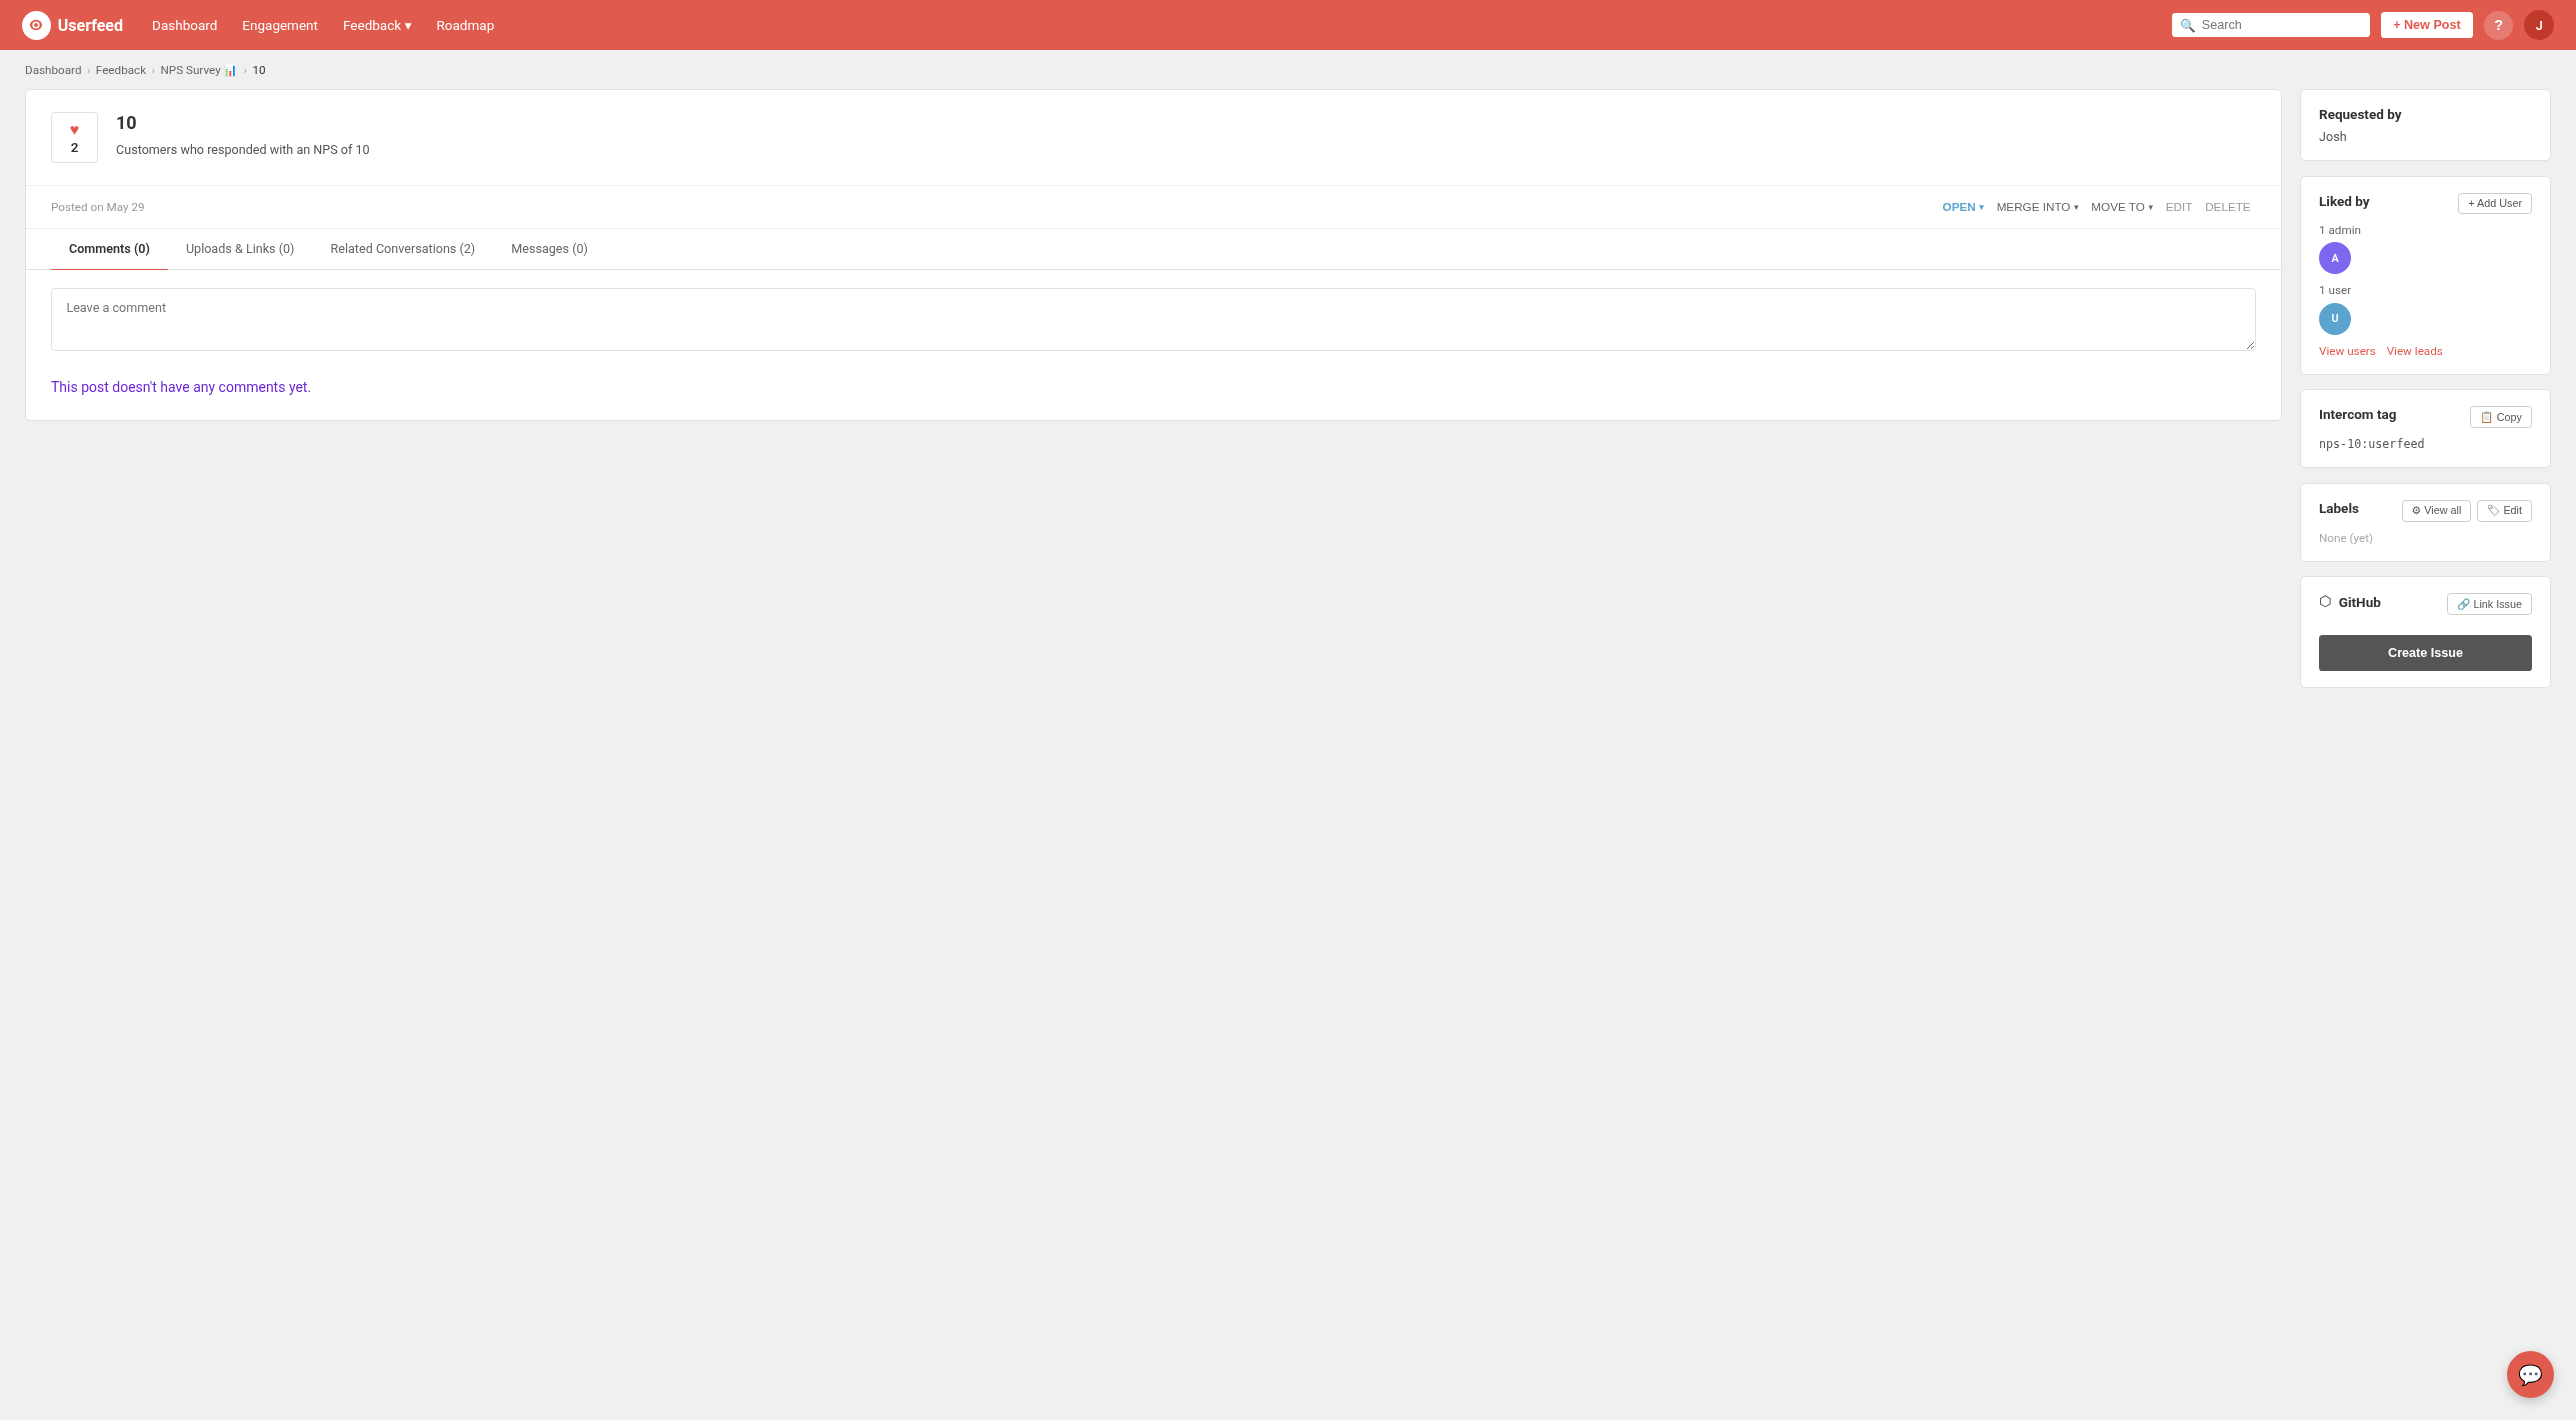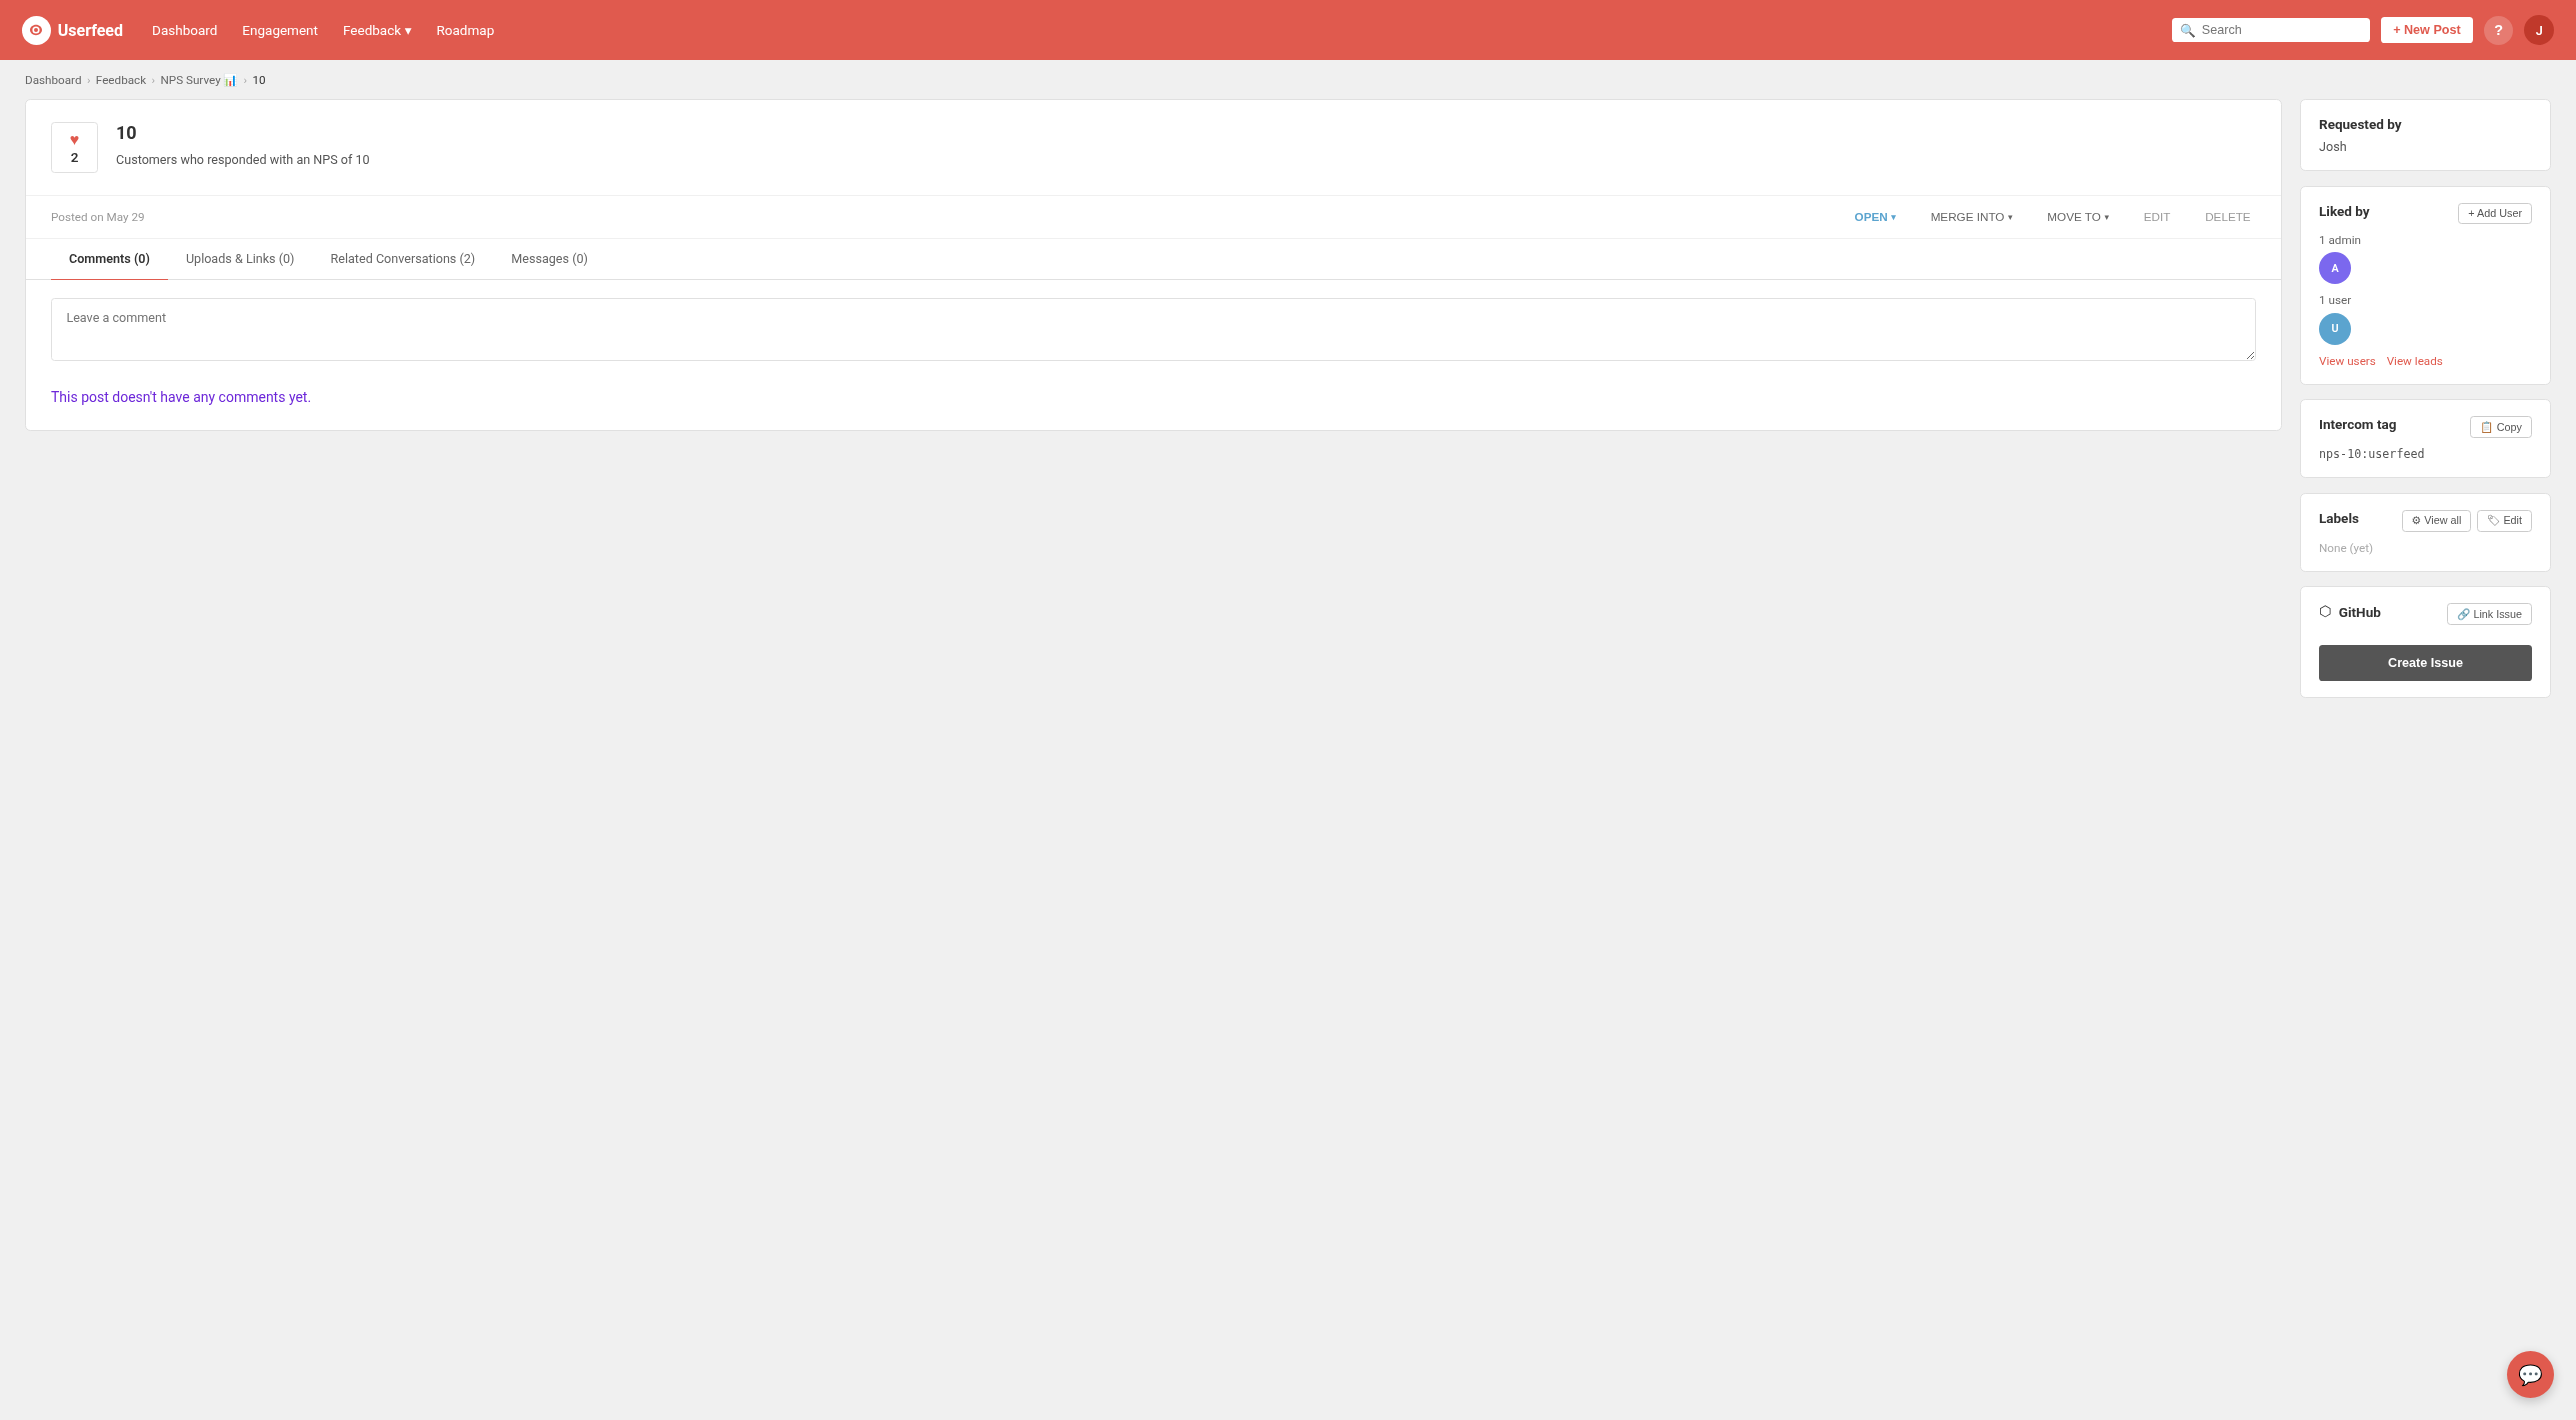--- a/index.html
+++ b/index.html
@@ -4,21 +4,21 @@
   <style>
     * { box-sizing: border-box; margin: 0; padding: 0; }
     body { font-family: -apple-system, BlinkMacSystemFont, 'Segoe UI', Roboto, sans-serif; background: #f0f0f0; color: #333; font-size: 12.6px; }
 
     
     .navbar {
       background: #e05a4e;
       display: flex;
       align-items: center;
       padding: 0 21.6px;
-      height: 60px;
+      height: 50px;
       gap: 29px;
     }
     .navbar-brand {
       display: flex;
       align-items: center;
       gap: 7.2px;
       color: white;
       font-weight: 700;
       font-size: 16px;
     }
@@ -152,21 +152,21 @@
 
     
     .post-actions {
       padding: 10.8px 25px;
       display: flex;
       align-items: center;
       justify-content: space-between;
       border-bottom: 0.9px solid #f0f0f0;
     }
     .post-date { color: #999; font-size: 11.7px; }
-    .action-buttons { display: flex; align-items: center; gap: 24px; }
+    .action-buttons { display: flex; align-items: center; gap: 2px; }
     .action-btn {
       background: none;
       border: none;
       font-size: 11.7px;
       cursor: pointer;
       display: flex; align-items: center; gap: 3.6px;
       color: #666;
       padding: 3.6px 5.4px;
       border-radius: 2.7px;
     }

